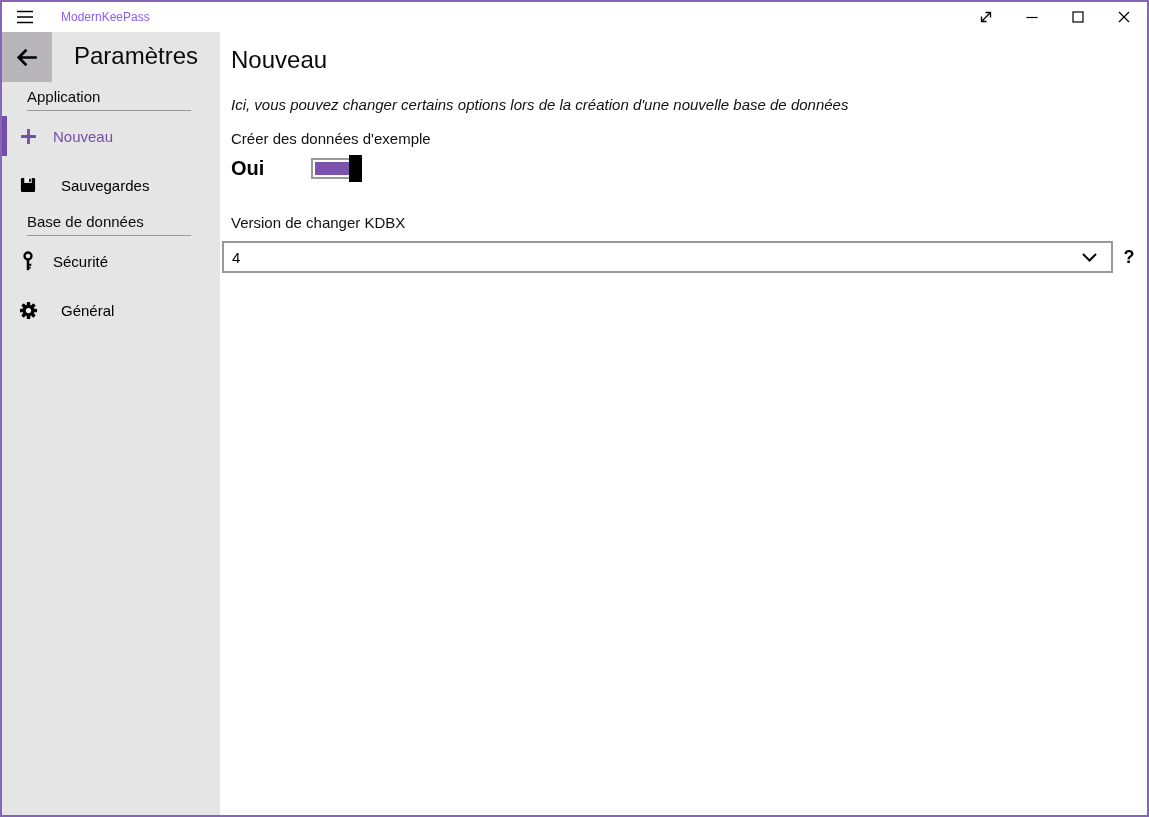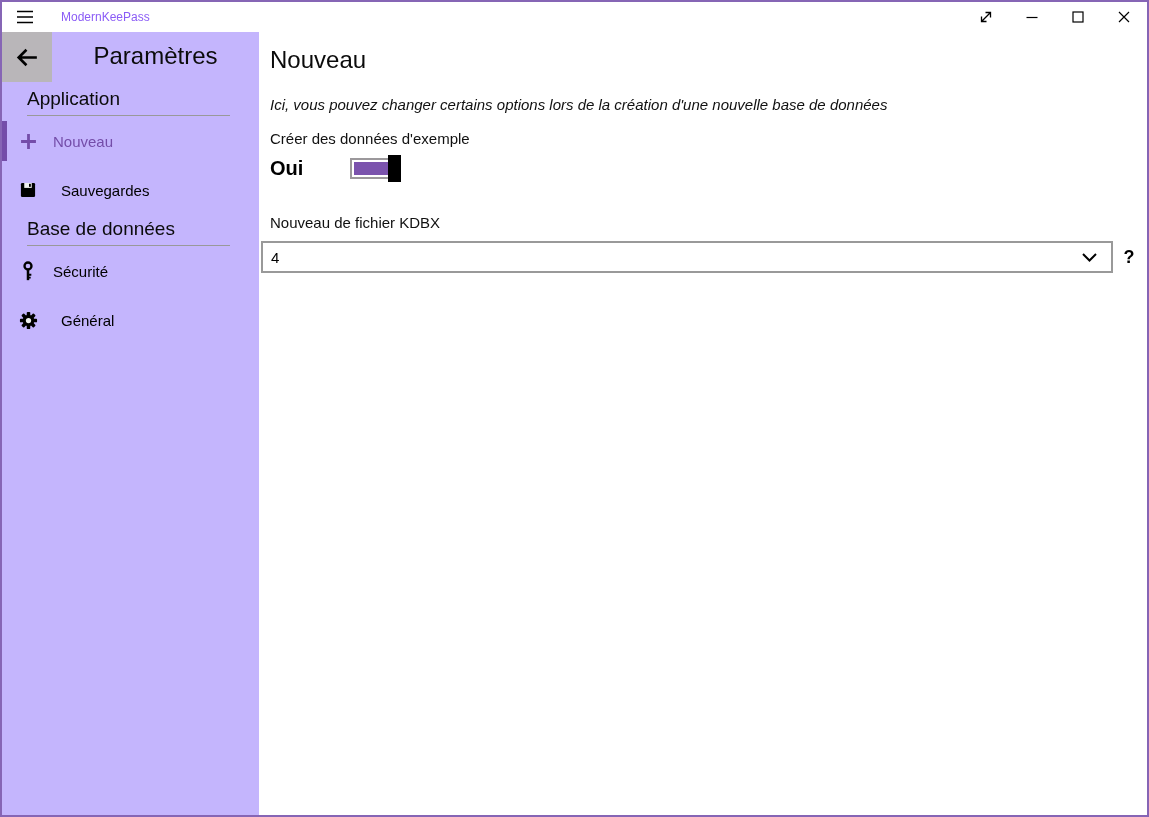--- a/index.html
+++ b/index.html
@@ -56,23 +56,23 @@
 
   
   .app-body {
     flex: 1;
     display: flex;
     min-height: 0;
   }
 
   
   .sidebar {
-    width: 257px;
+    width: 218px;
     flex-shrink: 0;
-    background: #c4b5fd;
+    background: #e5e5e5;
   }
   .back-row {
     display: flex;
     height: 50px;
     align-items: stretch;
   }
   .back-btn {
     width: 50px;
     height: 50px;
     background: #b9b6b9;
@@ -87,21 +87,21 @@
     flex: 1;
     display: flex;
     align-items: center;
     justify-content: center;
     font-size: 24px;
     font-weight: 400;
     color: #0b0b0b;
     padding-bottom: 2px;
   }
   .section-header {
-    font-size: 19px;
+    font-size: 15px;
     color: #0b0b0b;
     margin: 6px 29px 0 25px;
     padding-bottom: 5px;
     border-bottom: 1px solid #999;
   }
   .section-header.second { margin-top: 8px; }
   .nav-item {
     height: 40px;
     display: flex;
     align-items: center;
@@ -344,21 +344,21 @@
 
       <div class="field-label">Créer des données d'exemple</div>
       <div class="toggle-row">
         <span class="toggle-state">Oui</span>
         <div class="toggle">
           <div class="toggle-fill"></div>
           <div class="toggle-thumb"></div>
         </div>
       </div>
 
-      <div class="field-label kdbx">Nouveau de fichier KDBX</div>
+      <div class="field-label kdbx">Version de changer KDBX</div>
       <div class="combo-row">
         <div class="combobox">
           <span class="combo-value">4</span>
           <span class="combo-chevron">
             <svg width="15" height="9" viewBox="0 0 15 9">
               <path d="M1 1 L7.5 7.5 L14 1" stroke="#000" stroke-width="2" fill="none"></path>
             </svg>
           </span>
         </div>
         <span class="help">?</span>

